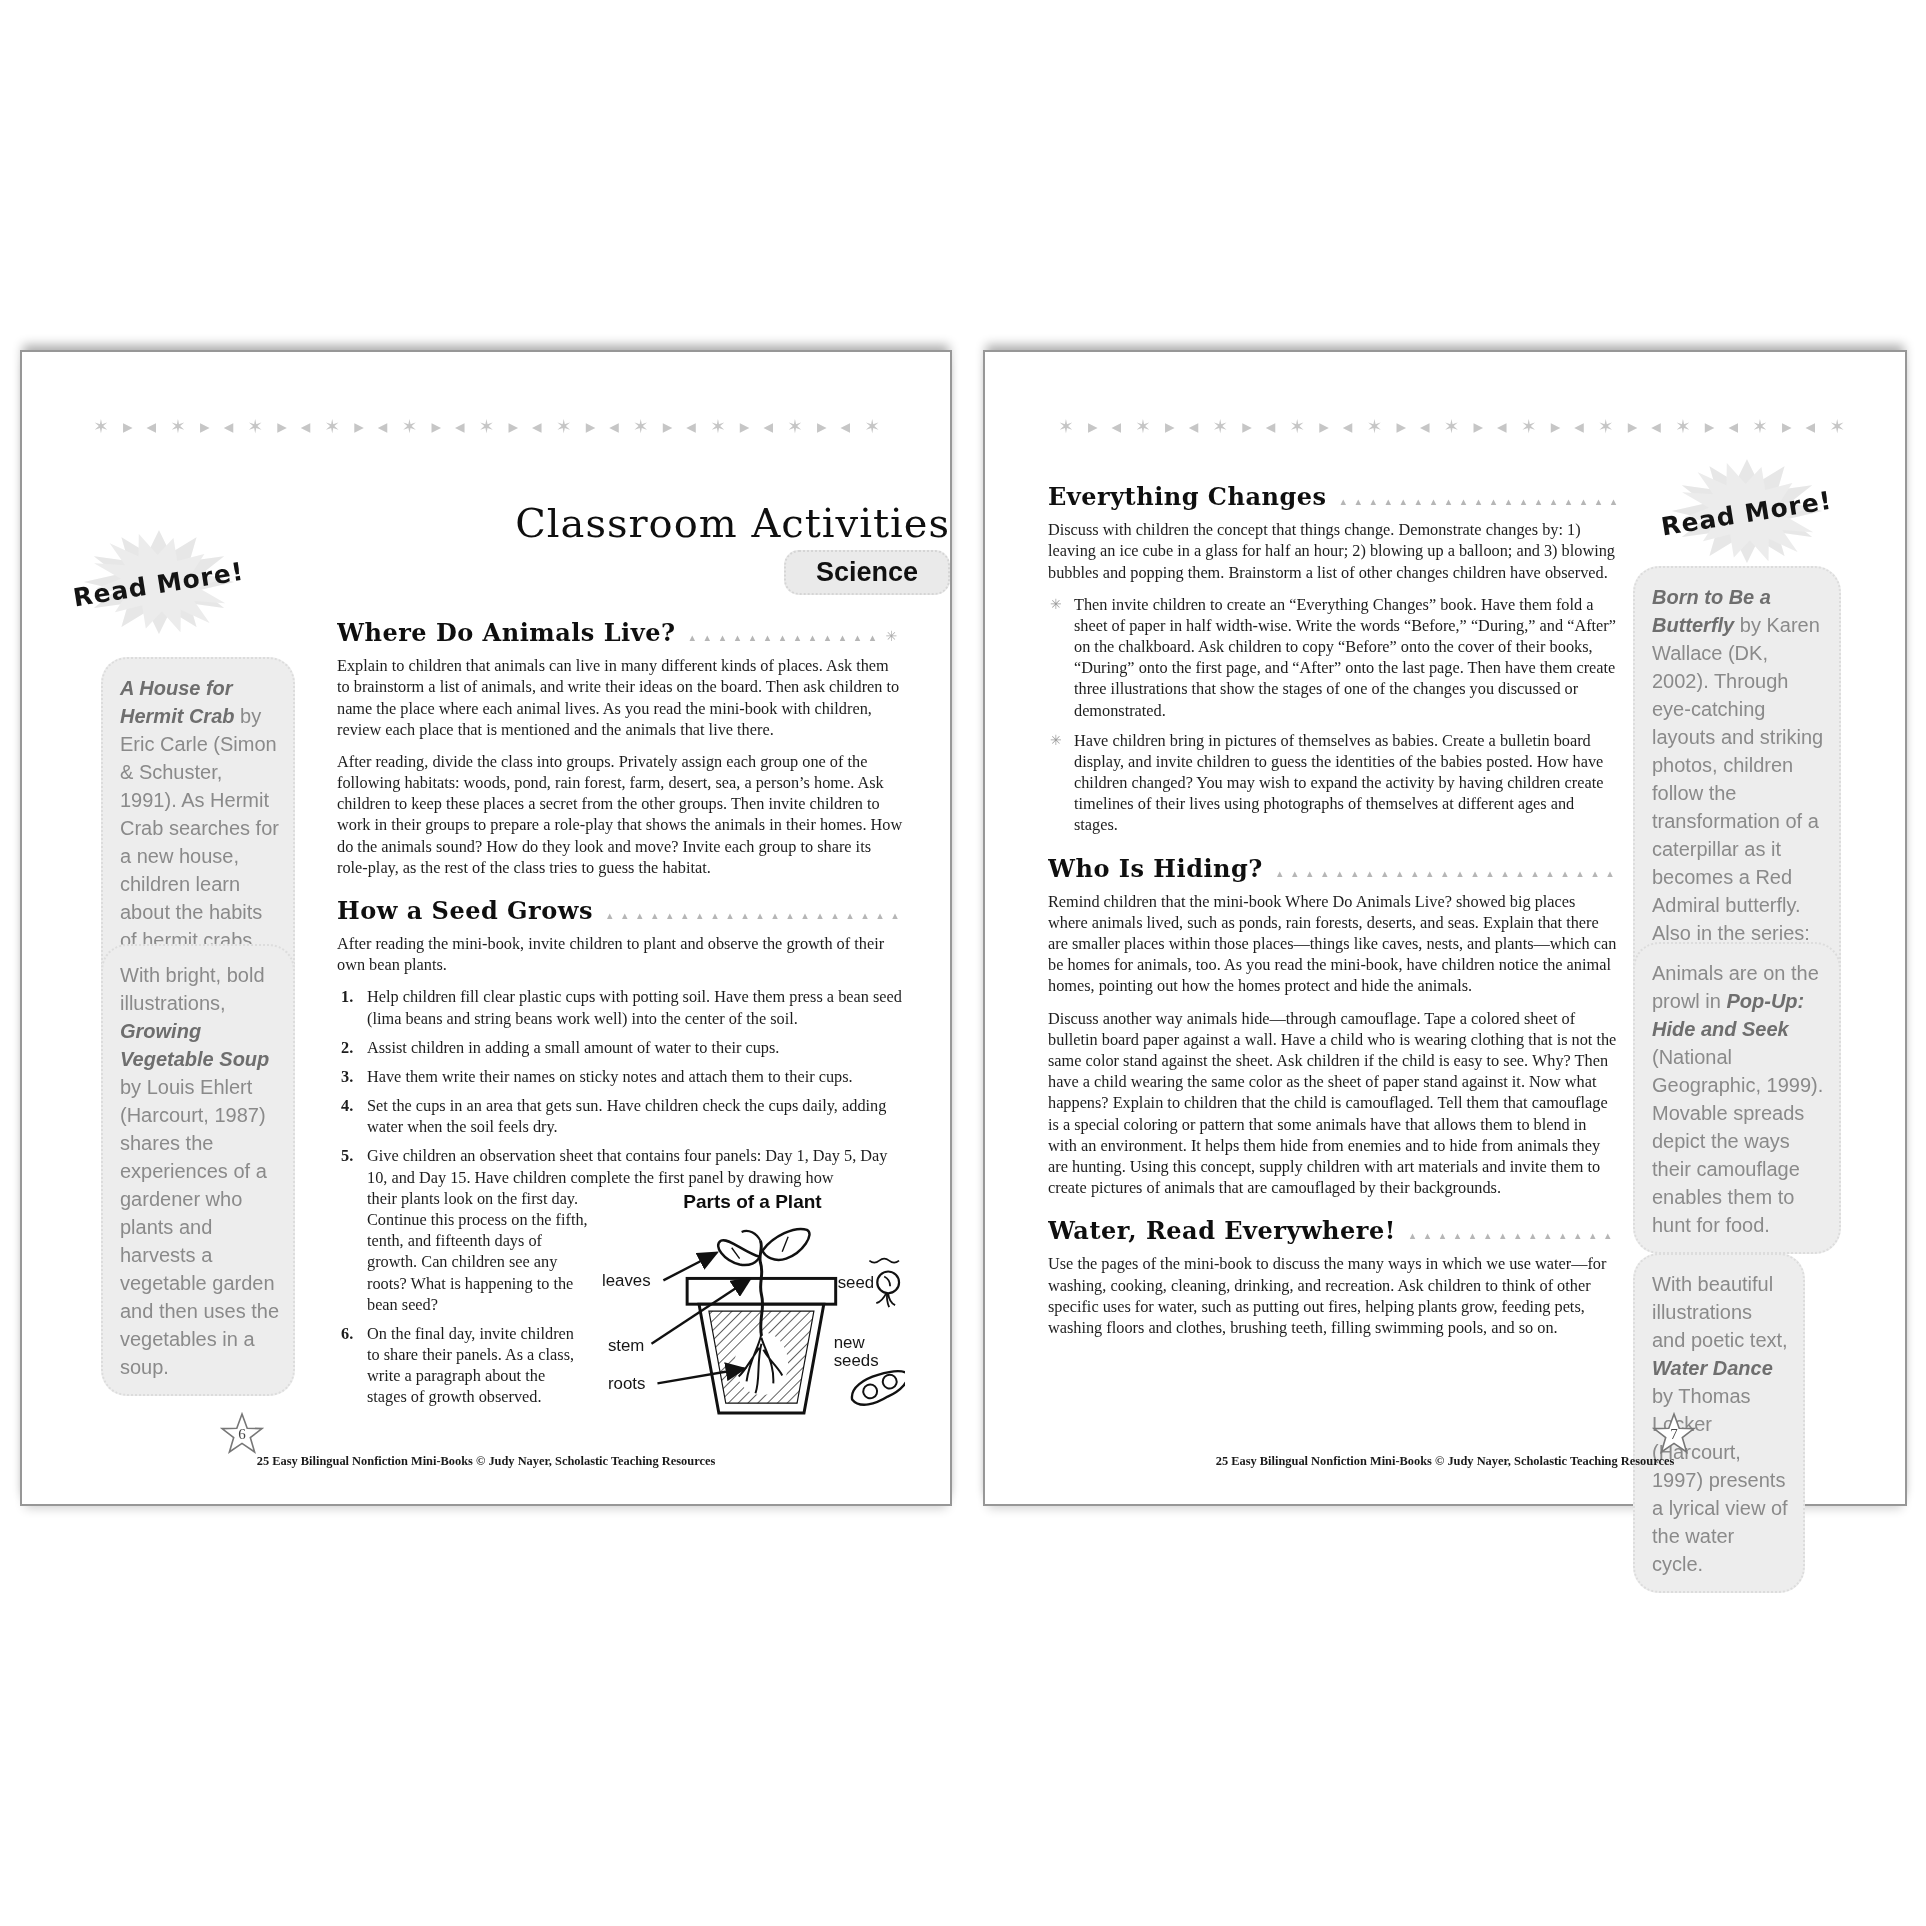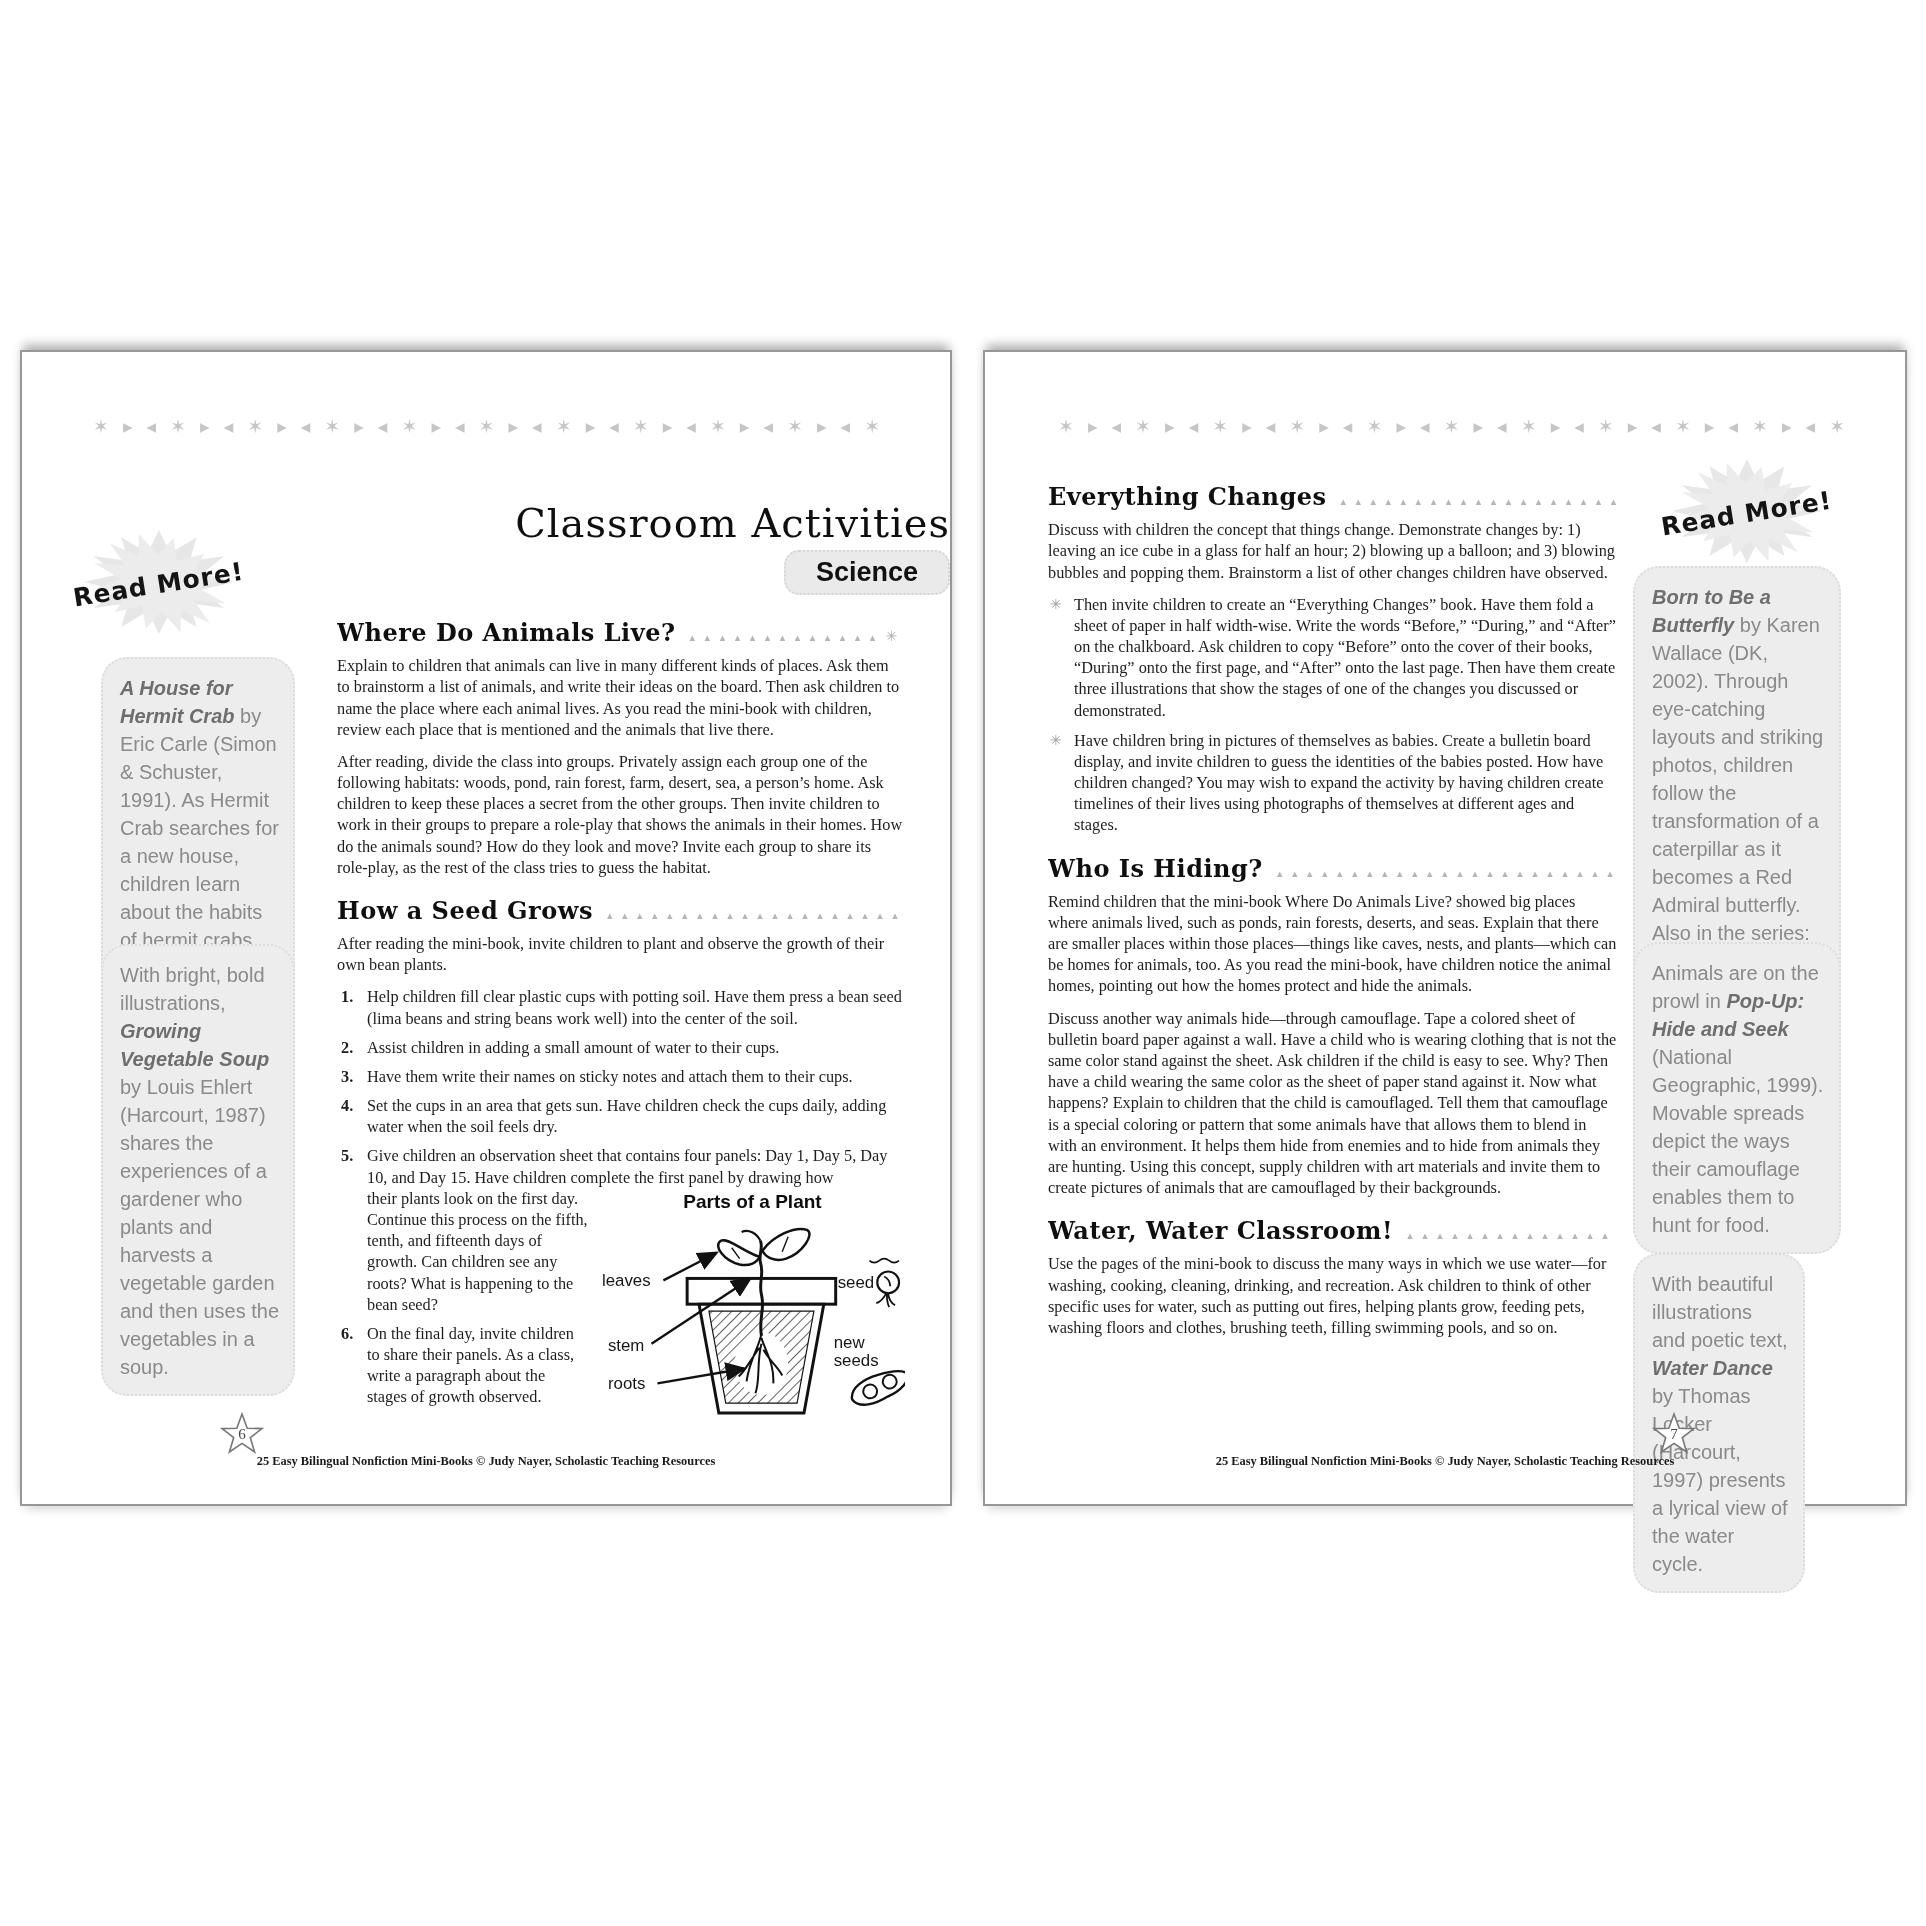--- a/index.html
+++ b/index.html
@@ -224,21 +224,21 @@
 
       <div class="h-row">
         <span class="h">Who Is Hiding?</span>
         <span class="deco">▴ ▴ ▴ ▴ ▴ ▴ ▴ ▴ ▴ ▴ ▴ ▴ ▴ ▴ ▴ ▴ ▴ ▴ ▴ ▴ ▴ ▴ ▴ ▴ ▴ ▴ ▴</span>
         
       </div>
       <p><span>Remind children that the mini-book </span><span class="i">Where Do Animals Live?</span><span> showed big places where animals lived, such as ponds, rain forests, deserts, and seas. Explain that there are smaller places within those places—things like caves, nests, and plants—which can be homes for animals, too. As you read the mini-book, have children notice the animal homes, pointing out how the homes protect and hide the animals.</span></p>
       <p>Discuss another way animals hide—through camouflage. Tape a colored sheet of bulletin board paper against a wall. Have a child who is wearing clothing that is not the same color stand against the sheet. Ask children if the child is easy to see. Why? Then have a child wearing the same color as the sheet of paper stand against it. Now what happens? Explain to children that the child is camouflaged. Tell them that camouflage is a special coloring or pattern that some animals have that allows them to blend in with an environment. It helps them hide from enemies and to hide from animals they are hunting. Using this concept, supply children with art materials and invite them to create pictures of animals that are camouflaged by their backgrounds.</p>
 
       <div class="h-row">
-        <span class="h">Water, Water Classroom!</span>
+        <span class="h">Water, Read Everywhere!</span>
         <span class="deco">▴ ▴ ▴ ▴ ▴ ▴ ▴ ▴ ▴ ▴ ▴ ▴ ▴ ▴ ▴ ▴</span>
         
       </div>
       <p>Use the pages of the mini-book to discuss the many ways in which we use water—for washing, cooking, cleaning, drinking, and recreation. Ask children to think of other specific uses for water, such as putting out fires, helping plants grow, feeding pets, washing floors and clothes, brushing teeth, filling swimming pools, and so on.</p>
     </div>
 
     <svg class="pagestar" style="left:665px;top:1059px;" viewBox="0 0 44 48">
       <path d="M22 3 L27.2 17.2 L42 17.6 L30.3 26.6 L34.6 41 L22 32.4 L9.4 41 L13.7 26.6 L2 17.6 L16.8 17.2 Z" fill="#ffffff" stroke="#777" stroke-width="1.6"></path>
       <text class="n" x="22" y="28" text-anchor="middle">7</text>
     </svg>

